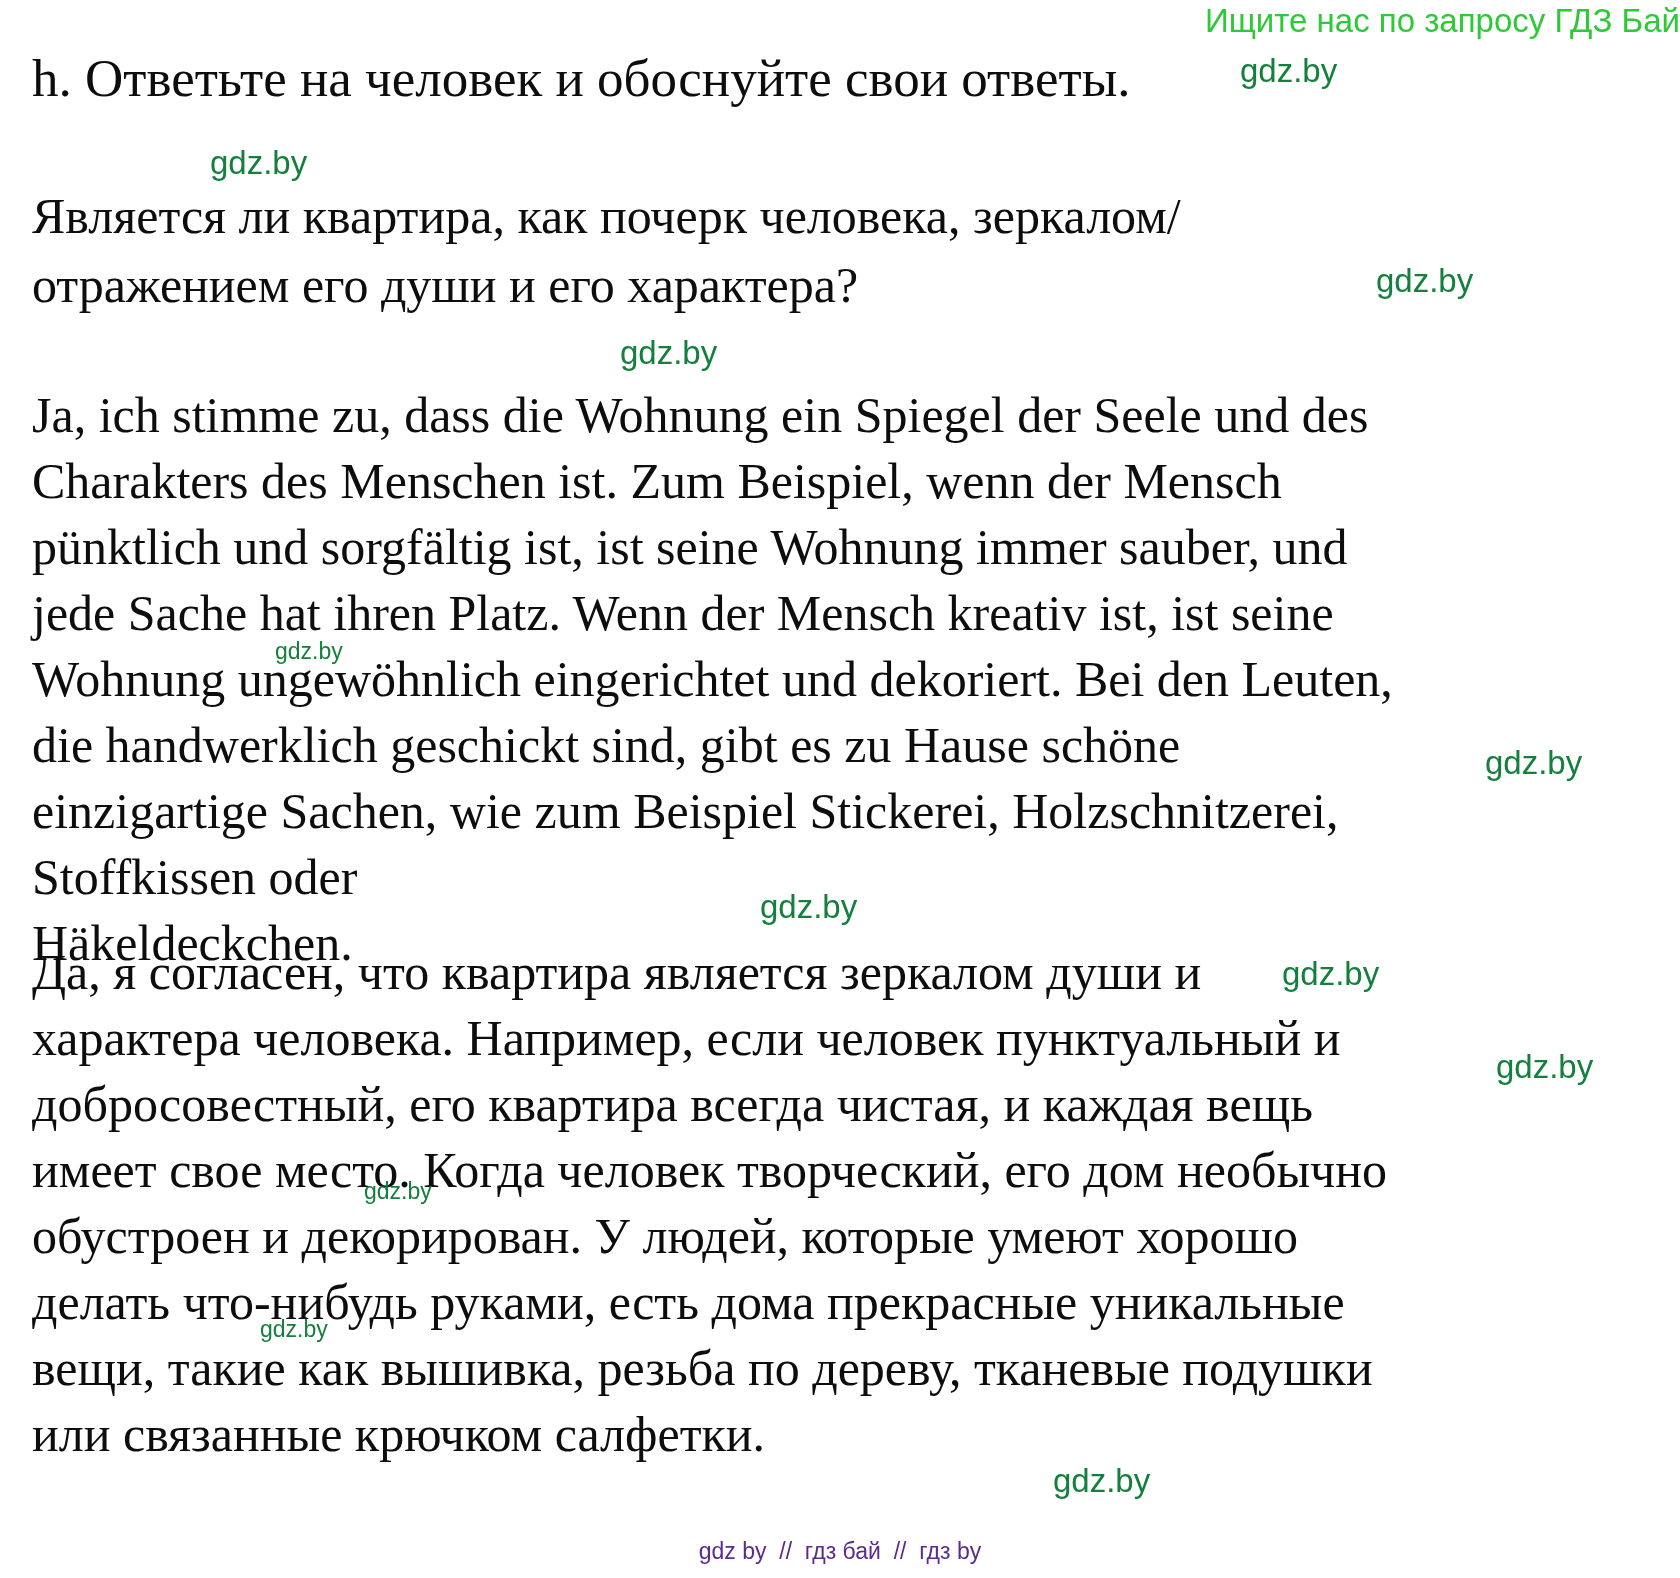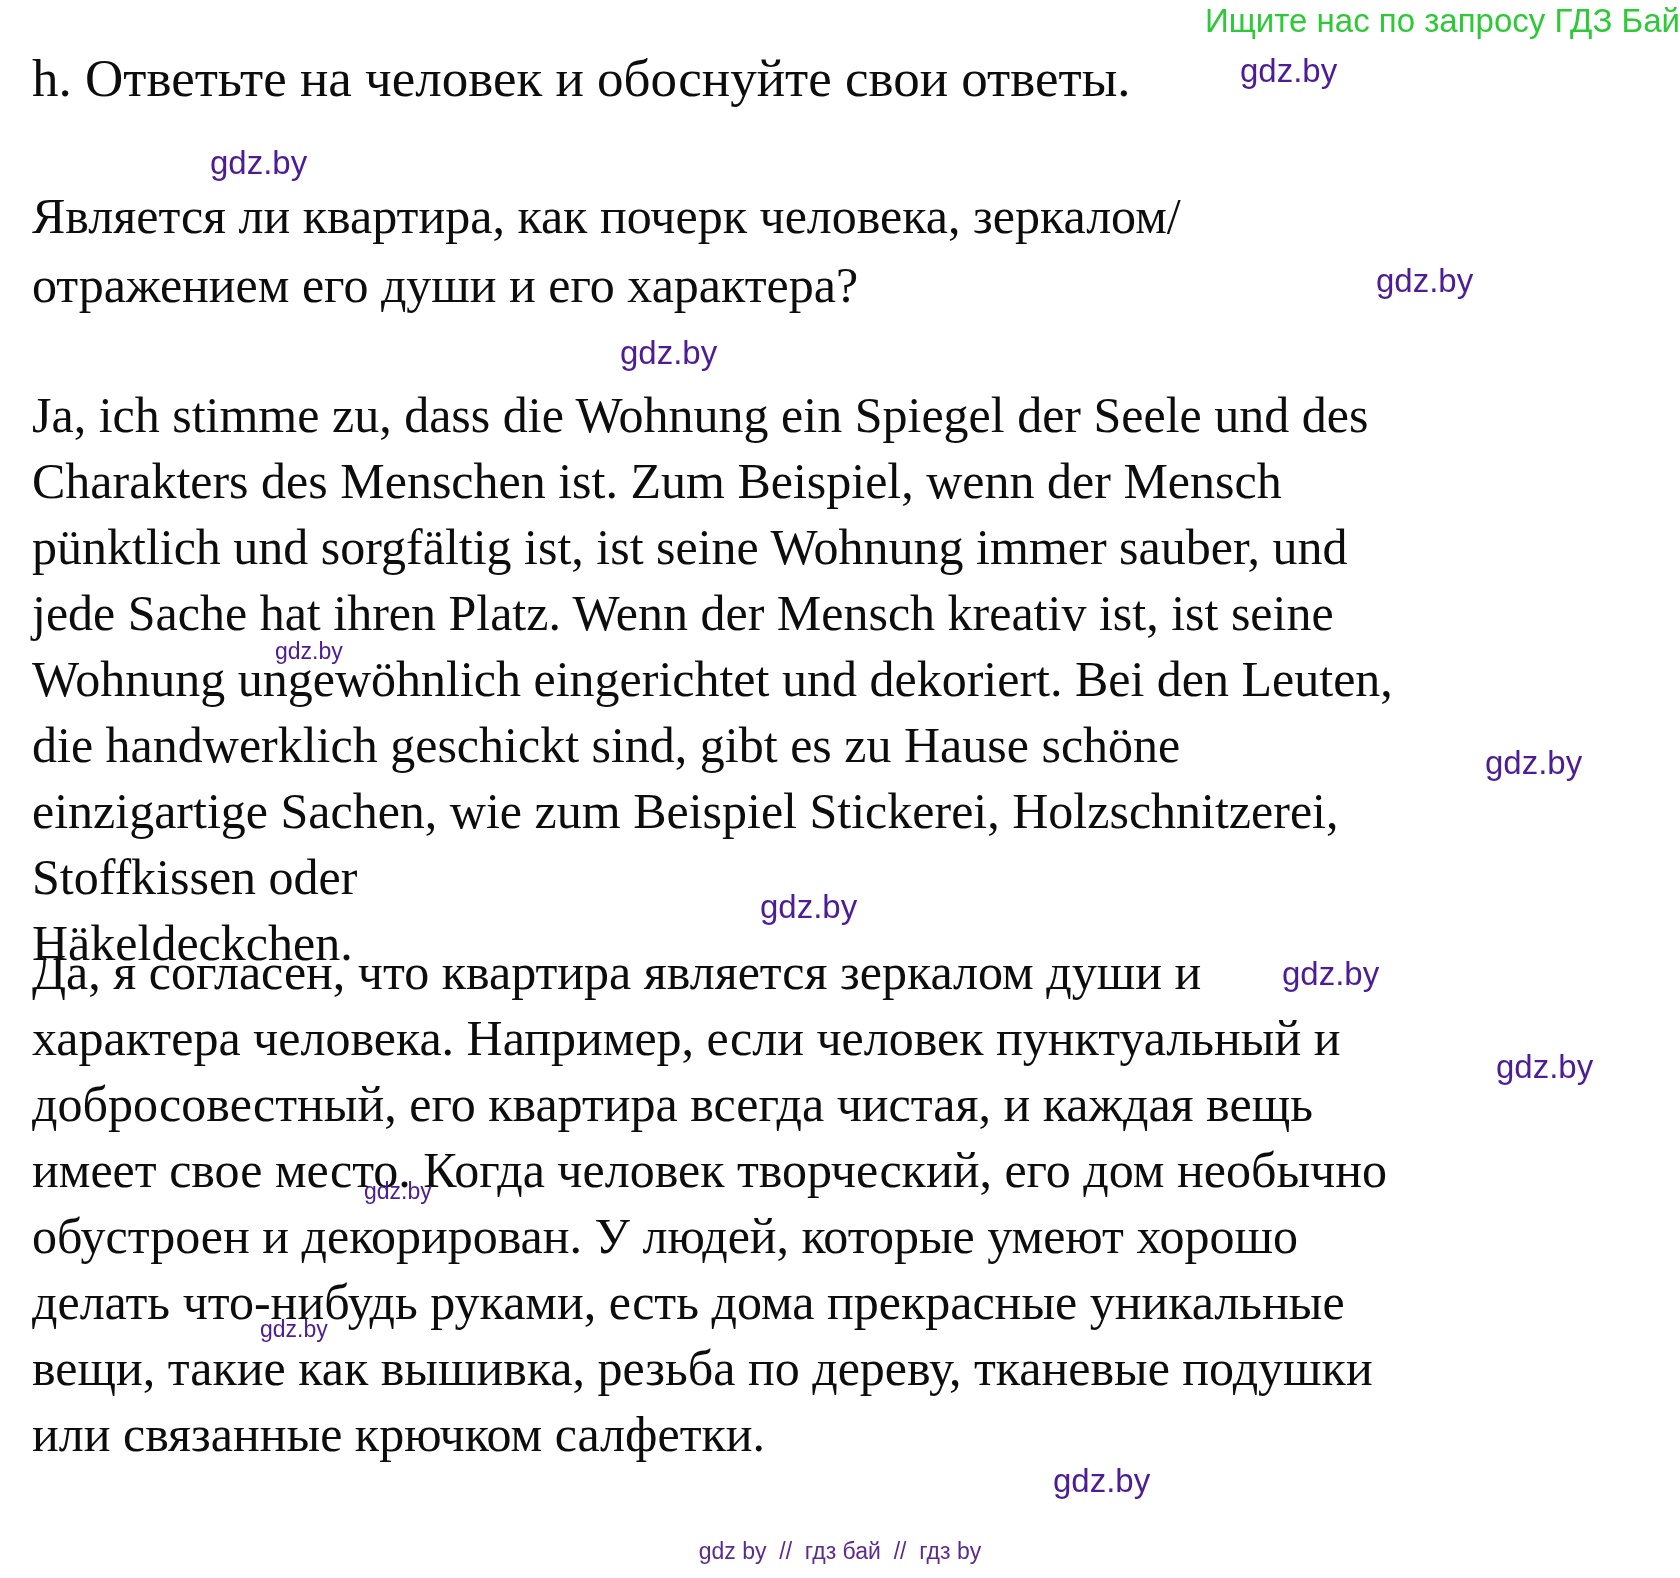--- a/index.html
+++ b/index.html
@@ -51,21 +51,21 @@
     line-height: 66px;
   }
   .russian {
     top: 939px;
     line-height: 66px;
   }
   .wm {
     position: absolute;
     font-family: "Liberation Sans", sans-serif;
     font-size: 33px;
-    color: #4c1d95;
+    color: #15803d;
     white-space: pre;
   }
   .wm-sm {
     font-size: 23px;
   }
   .footer {
     position: absolute;
     top: 1538px;
     left: 0;
     width: 100%;

